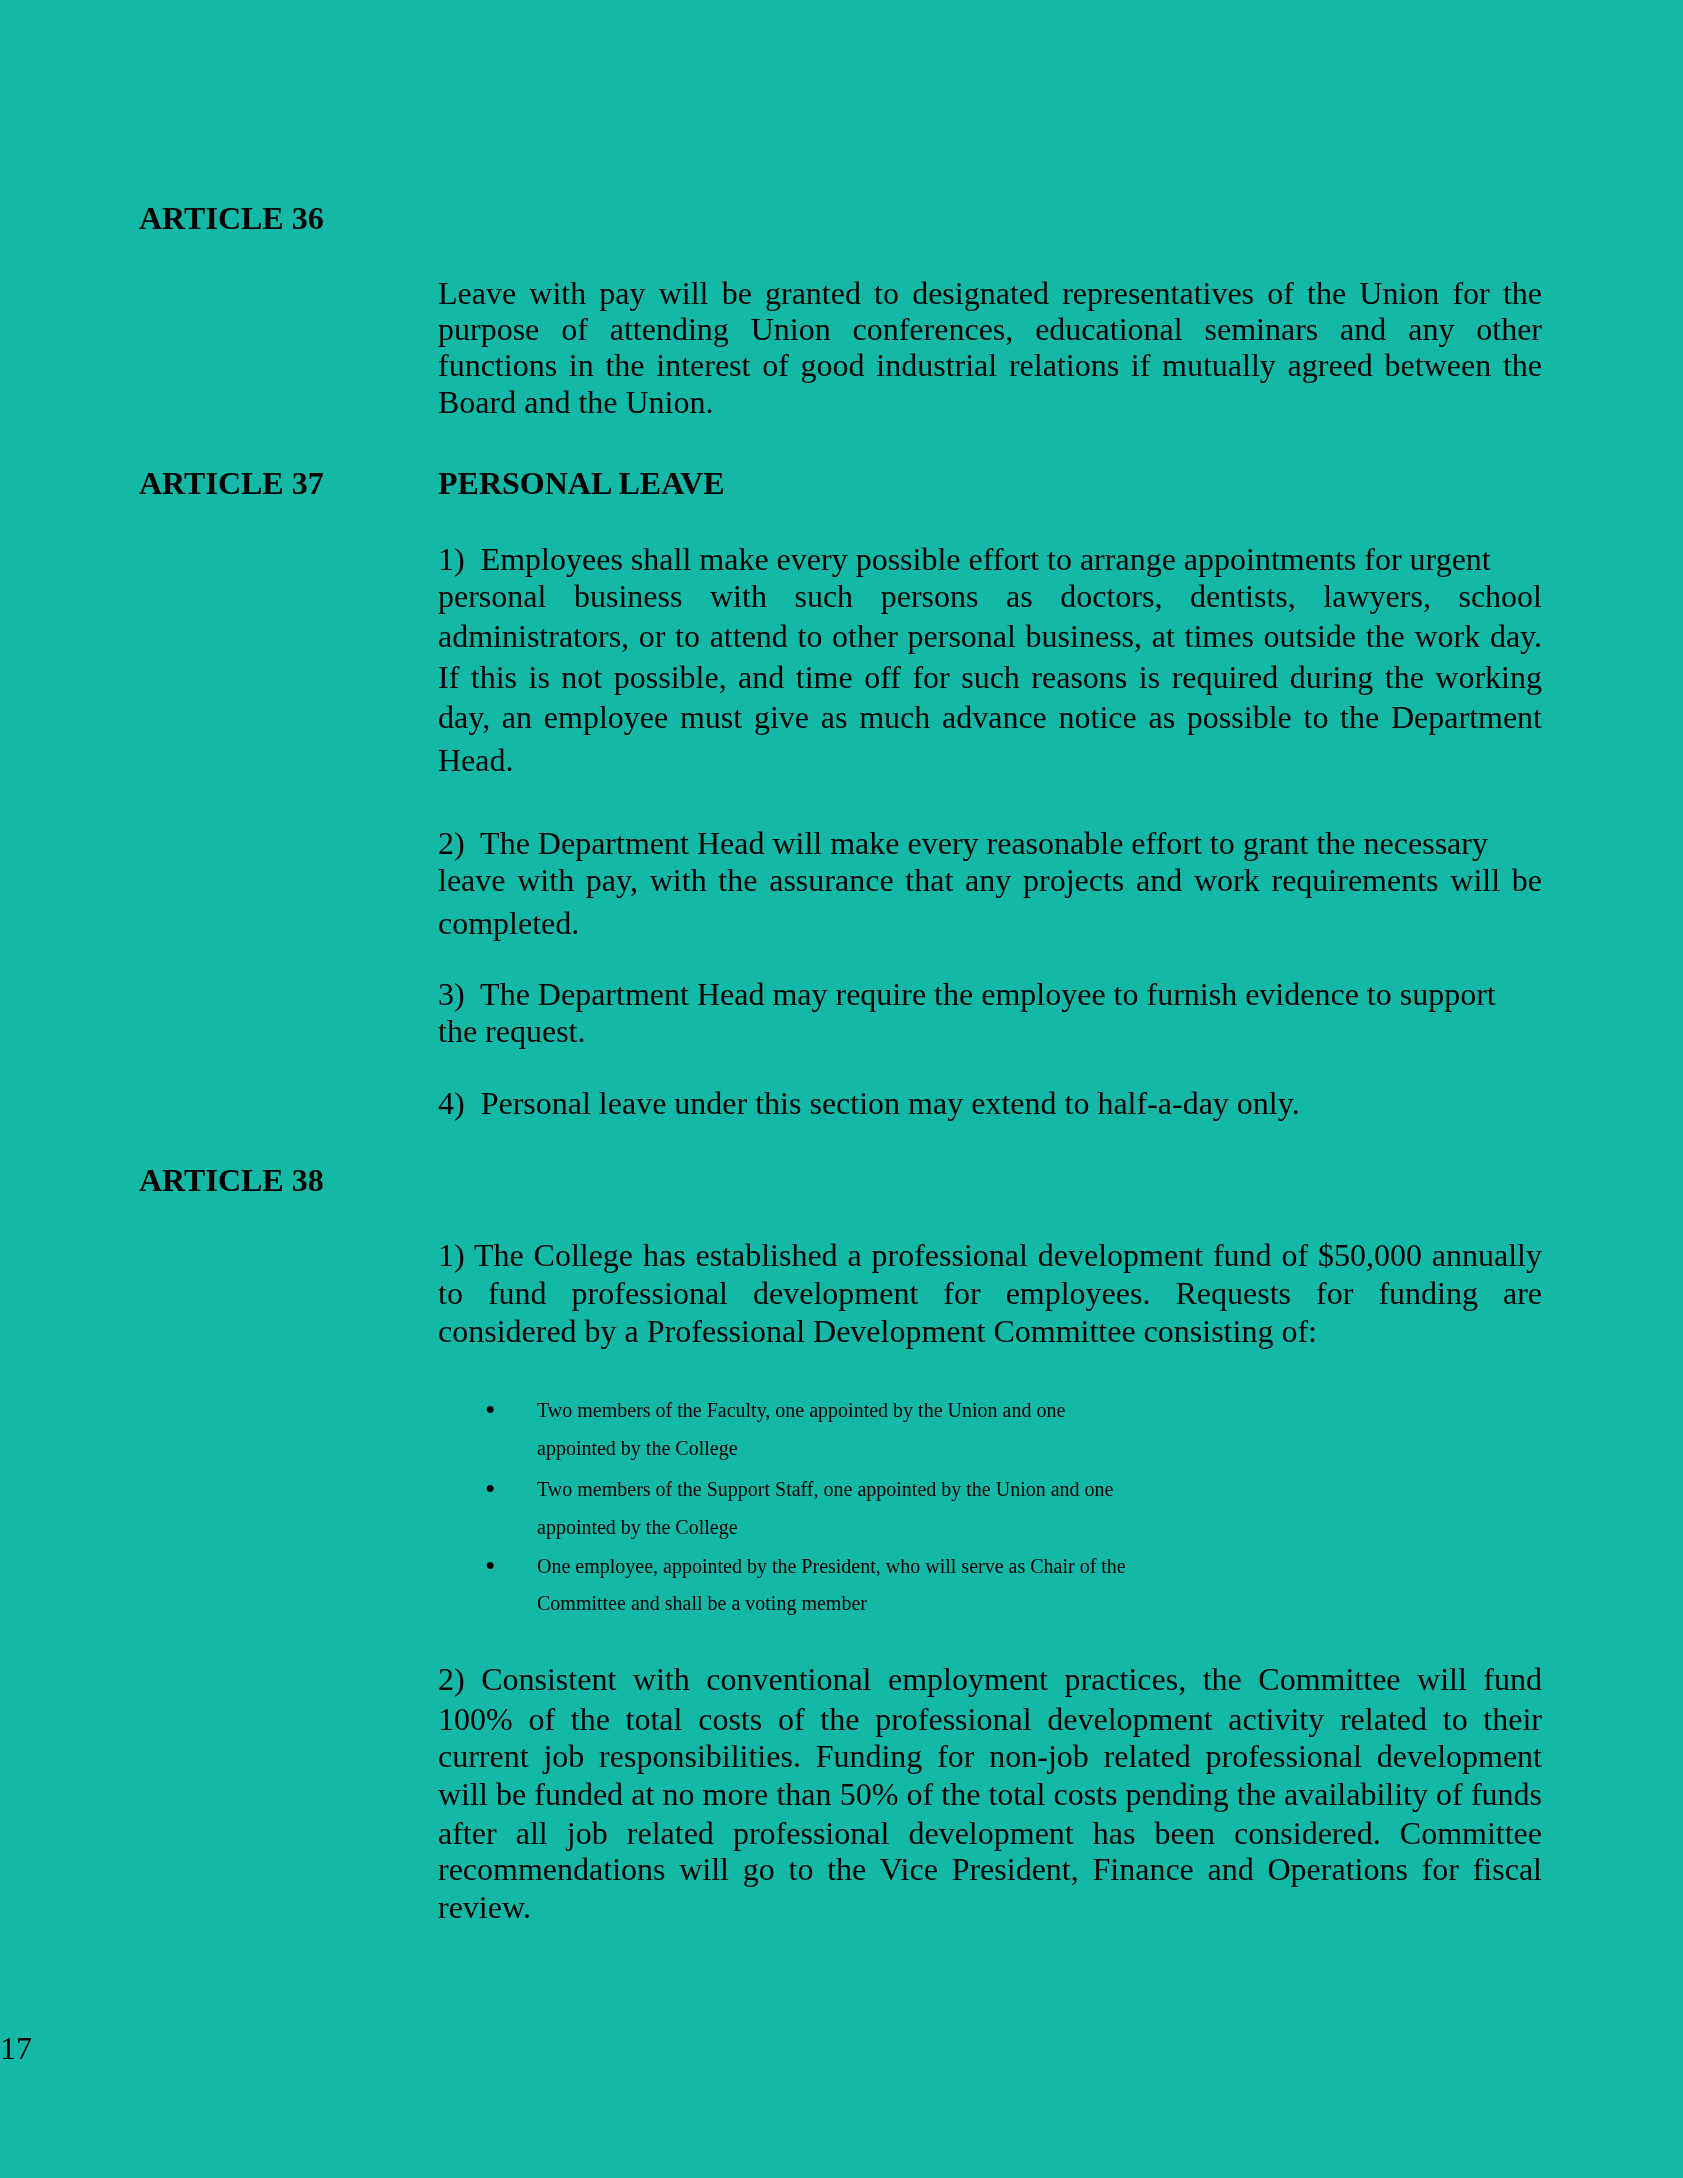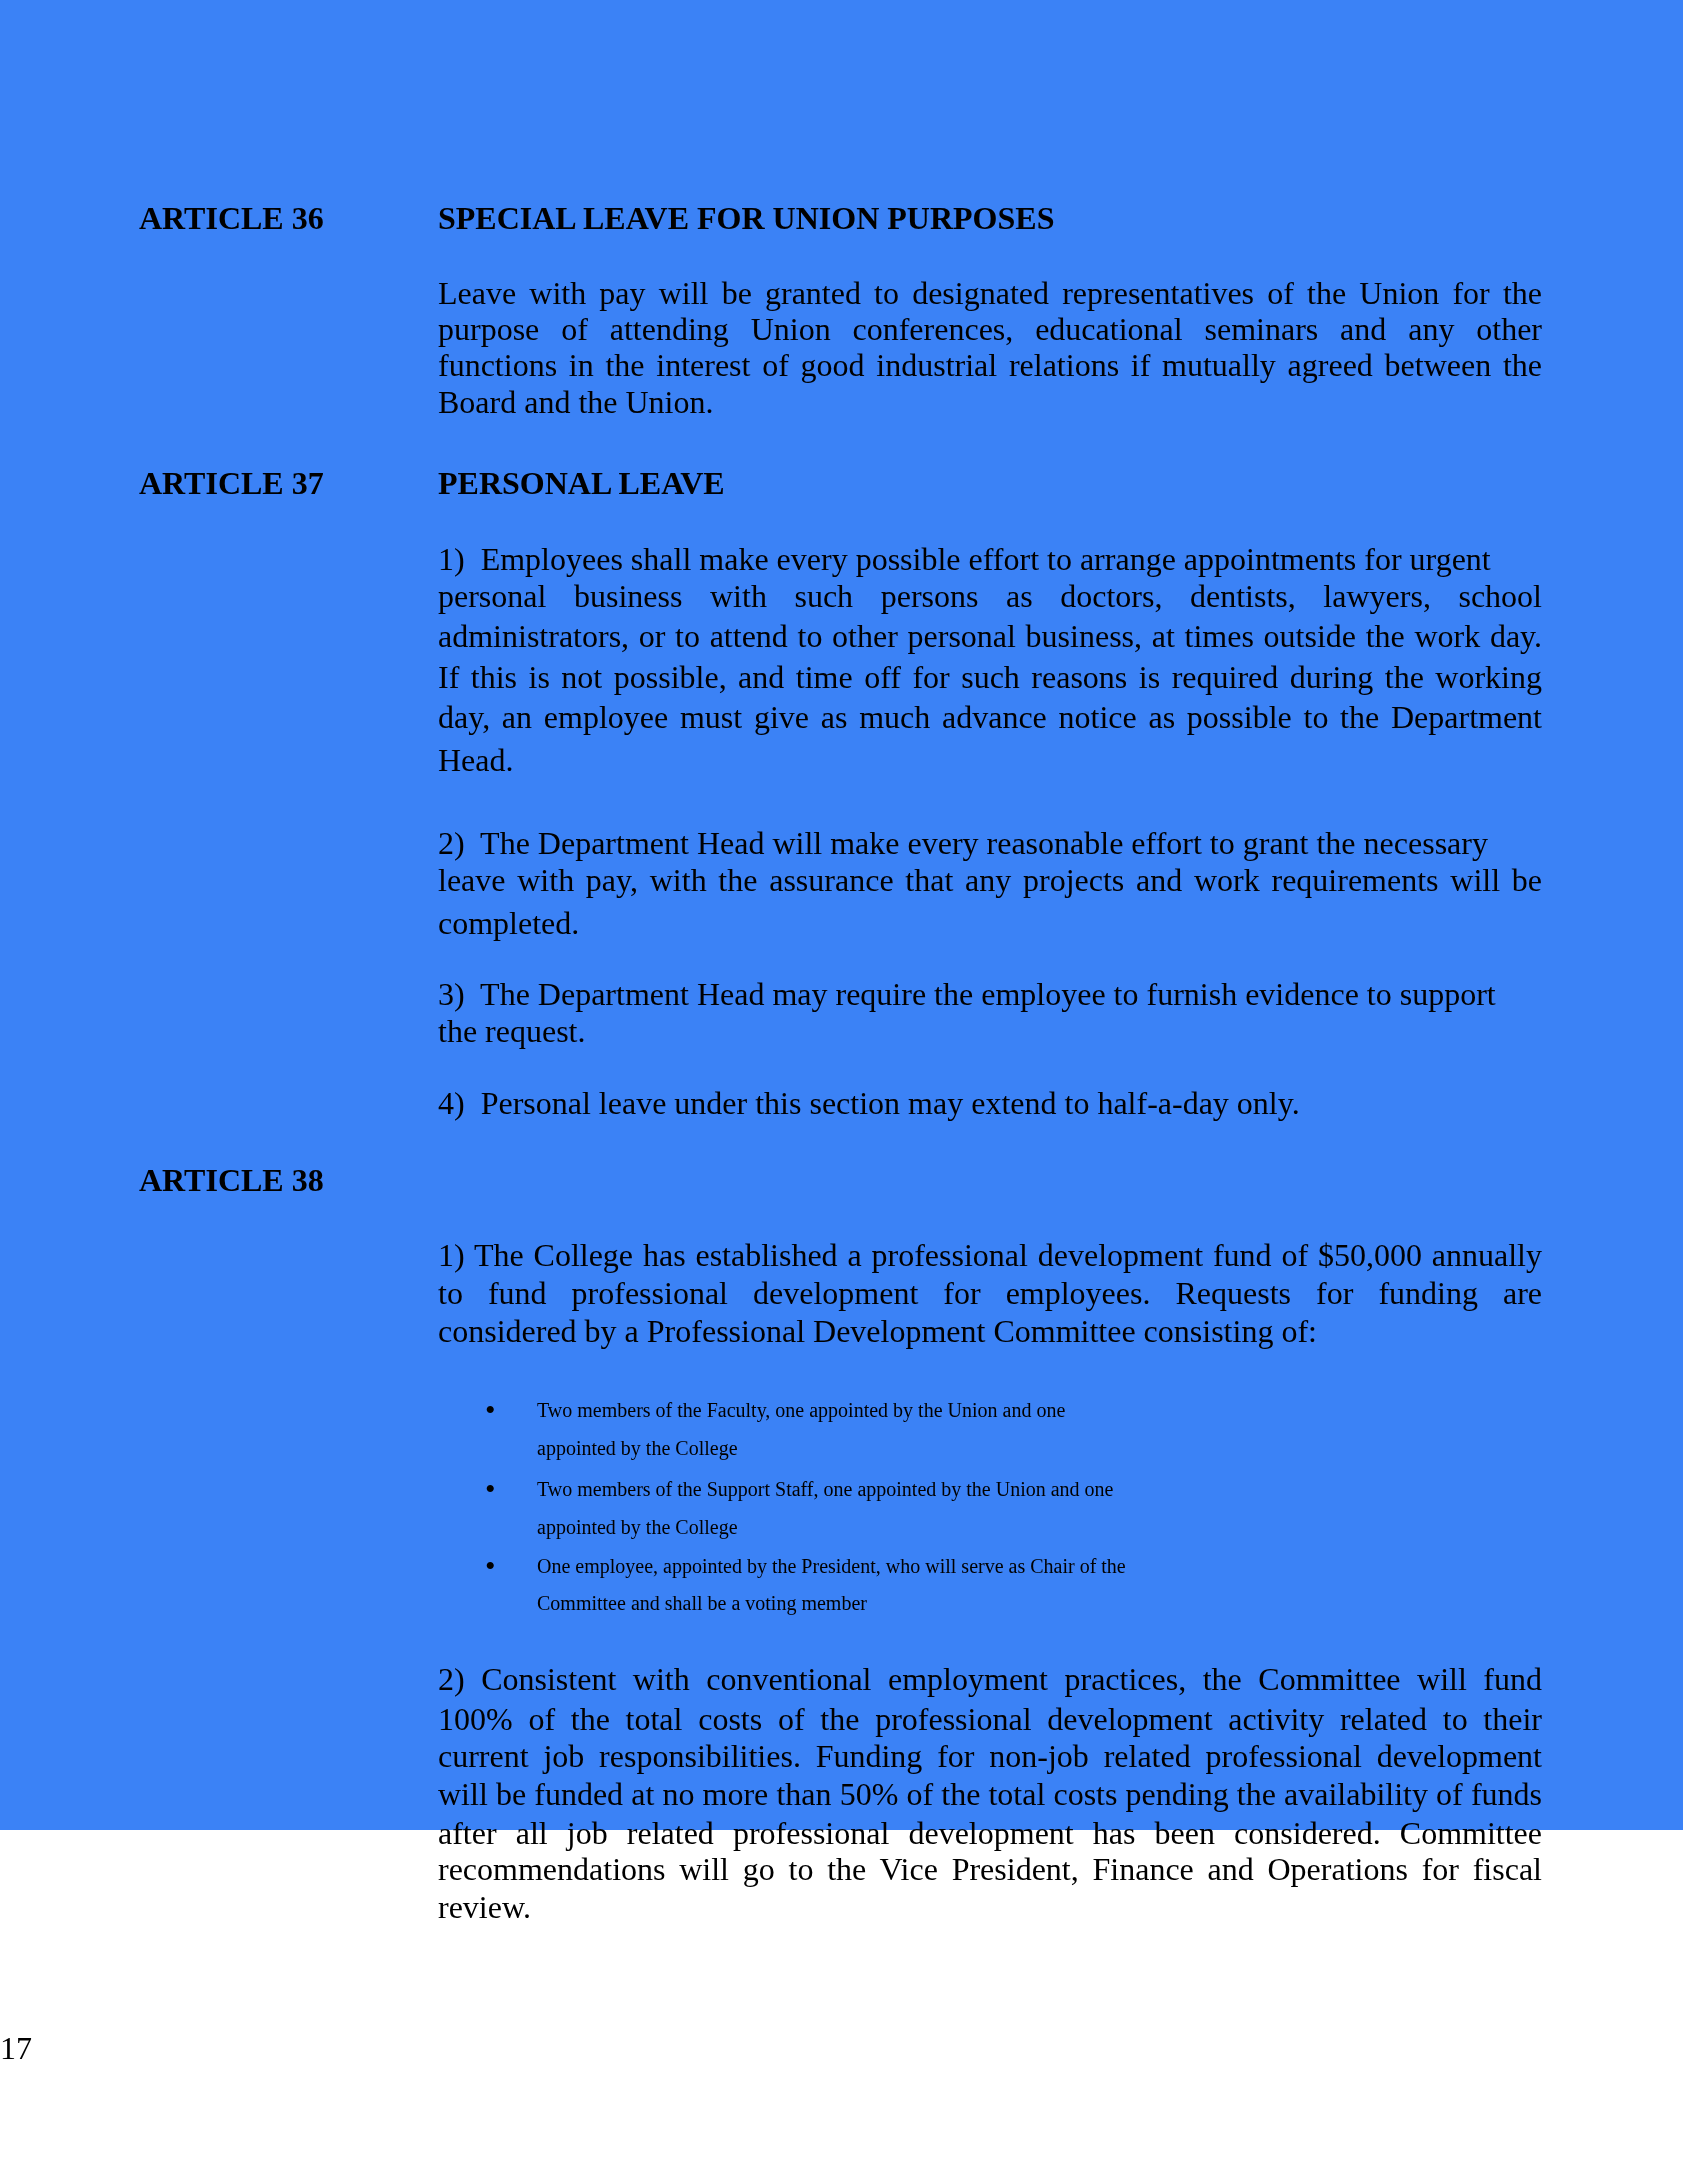--- a/index.html
+++ b/index.html
@@ -1,33 +1,32 @@
 <!DOCTYPE html>
 <html><head>
 <meta charset="utf-8">
 <style>
   html, body { margin: 0; padding: 0; background: #ffffff; }
   body { width: 1683px; height: 2178px; position: relative; overflow: hidden;
          font-family: "Liberation Serif", "DejaVu Serif", serif; color: #000; }
-  .page { position: absolute; left: 0; top: 0; width: 1683px; height: 1830px; background: #3b82f6; }
+  .page { position: absolute; left: 0; top: 0; width: 1683px; height: 2178px; background: #14b8a6; }
   .art-label { position: absolute; left: 139px; font-weight: bold; font-size: 32px; line-height: 32px; white-space: nowrap; }
   .art-title { position: absolute; left: 438px; font-weight: bold; font-size: 32px; line-height: 32px; white-space: nowrap; }
   .line { position: absolute; left: 438px; width: 1104px; font-size: 32px; line-height: 32px; white-space: nowrap; }
   .line.j { text-align: justify; text-align-last: justify; white-space: normal; }
   .bullet-line { position: absolute; left: 537px; font-size: 20px; line-height: 32px; white-space: nowrap; }
   .bullet { position: absolute; left: 485px; font-size: 30px; line-height: 32px; }
   .pagenum { position: absolute; left: 0; width: 1655px; text-align: left; font-size: 32px; line-height: 32px; }
 </style>
 </head>
 <body>
 
 <div class="page">
 
   <div class="art-label" style="top:202px">ARTICLE 36</div>
-  <div class="art-title" style="top:202px">SPECIAL LEAVE FOR UNION PURPOSES</div>
   <div>
     <div class="line j" style="top:277px">Leave with pay will be granted to designated representatives of the Union for the</div>
     <div class="line j" style="top:313px">purpose of attending Union conferences, educational seminars and any other</div>
     <div class="line j" style="top:349px">functions in the interest of good industrial relations if mutually agreed between the</div>
     <div class="line" style="top:386px">Board and the Union.</div>
   </div>
 
   <div class="art-label" style="top:467px">ARTICLE 37</div>
   <div class="art-title" style="top:467px">PERSONAL LEAVE</div>
   <div>

